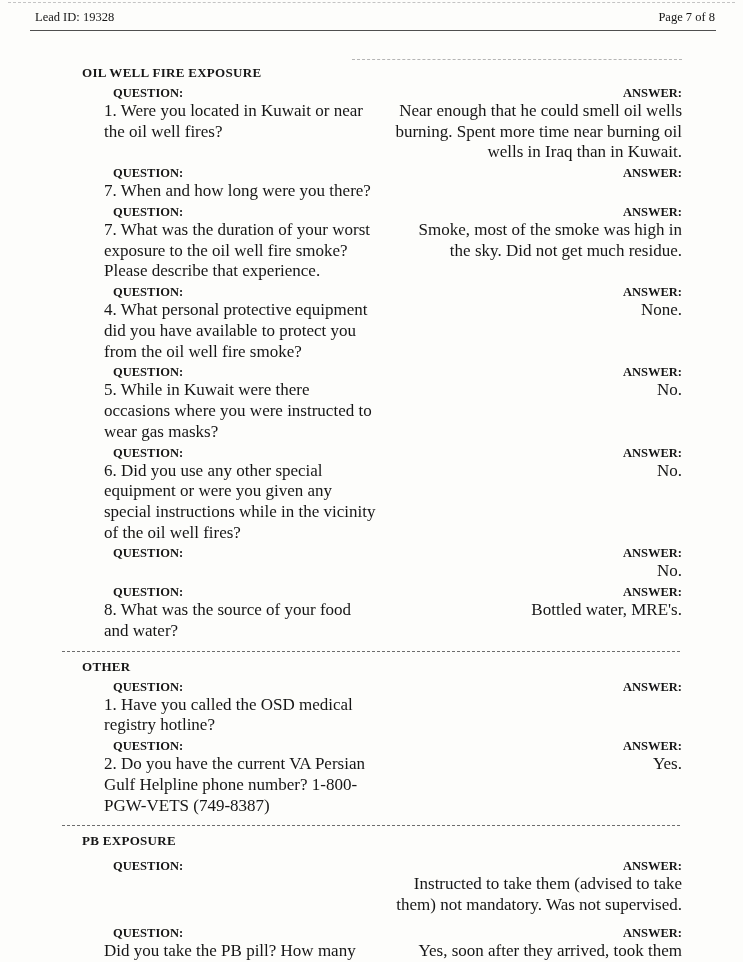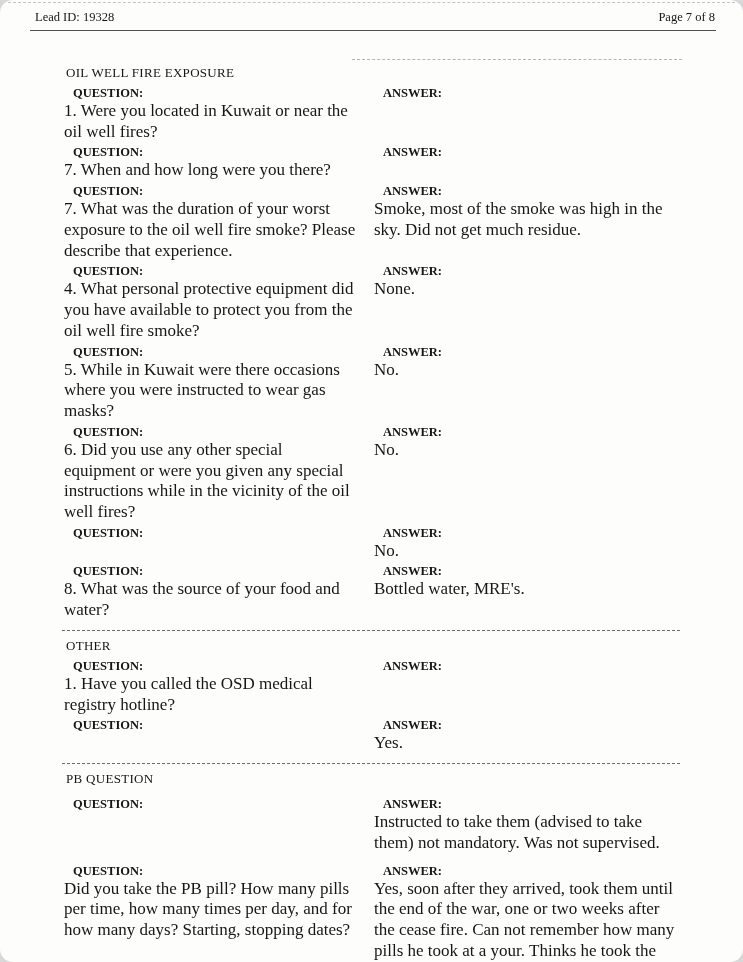--- a/index.html
+++ b/index.html
@@ -6,21 +6,20 @@
   html, body { margin: 0; padding: 0; background: #d8d8d8; }
   .page {
     position: relative;
     width: 743px;
     height: 962px;
     margin: 0 auto;
     background: #fdfdfb;
     font-family: "Liberation Serif", serif;
     color: #161616;
     overflow: hidden;
-    border-radius: 13px;
   }
   .scan-top {
     position: absolute;
     top: 2px; left: 8px; right: 8px;
     border-top: 1px dashed #c4c4c4;
   }
   .header-row {
     position: absolute;
     top: 10px; left: 35px; right: 28px;
     display: flex;
@@ -38,28 +37,28 @@
     top: 59px; left: 352px;
     width: 330px;
     border-top: 1px dashed #b5b5b5;
   }
   .content {
     position: absolute;
     top: 62px; left: 64px;
     width: 618px;
   }
   .section-title {
-    font-weight: normal;
+    font-weight: bold;
     font-size: 13px;
     letter-spacing: 0.3px;
-    margin: 3px 0 5px 2px;
+    margin: 3px 0 5px 18px;
   }
   .qa-row { display: flex; margin-top: 3px; }
-  .q-col { width: 300px; padding-right: 8px; }
-  .a-col { width: 318px; padding-left: 10px; }
+  .q-col { width: 300px; padding-right: 8px; margin-left: 40px; }
+  .a-col { width: 318px; padding-left: 10px; text-align: right; }
   .qa-label {
     font-weight: bold;
     font-size: 12.5px;
     padding-left: 9px;
   }
   .qa-text {
     font-size: 17px;
     line-height: 1.22;
   }
   .divider {
@@ -90,20 +89,21 @@
     <div>
       <div class="section-title">OIL WELL FIRE EXPOSURE</div>
 
       <div class="qa-row">
         <div class="q-col">
           <div class="qa-label">QUESTION:</div>
           <div class="qa-text">1.  Were you located in Kuwait or near the oil well fires?</div>
         </div>
         <div class="a-col">
           <div class="qa-label">ANSWER:</div>
+          <div class="qa-text">Near enough that he could smell oil wells burning.  Spent more time near burning oil wells in Iraq than in Kuwait.</div>
         </div>
       </div>
 
       <div class="qa-row">
         <div class="q-col">
           <div class="qa-label">QUESTION:</div>
           <div class="qa-text">7.  When and how long were you there?</div>
         </div>
         <div class="a-col">
           <div class="qa-label">ANSWER:</div>
@@ -187,32 +187,33 @@
           <div class="qa-text">1.  Have you called the OSD medical registry hotline?</div>
         </div>
         <div class="a-col">
           <div class="qa-label">ANSWER:</div>
         </div>
       </div>
 
       <div class="qa-row">
         <div class="q-col">
           <div class="qa-label">QUESTION:</div>
+          <div class="qa-text">2.  Do you have the current VA Persian Gulf Helpline phone number?  1-800-PGW-VETS (749-8387)</div>
         </div>
         <div class="a-col">
           <div class="qa-label">ANSWER:</div>
           <div class="qa-text">Yes.</div>
         </div>
       </div>
     </div>
 
     <div class="divider"></div>
 
     <div class="pb-section">
-      <div class="section-title">PB QUESTION</div>
+      <div class="section-title">PB EXPOSURE</div>
 
       <div class="qa-row">
         <div class="q-col">
           <div class="qa-label">QUESTION:</div>
         </div>
         <div class="a-col">
           <div class="qa-label">ANSWER:</div>
           <div class="qa-text">Instructed to take them (advised to take them) not mandatory.  Was not supervised.</div>
         </div>
       </div>

